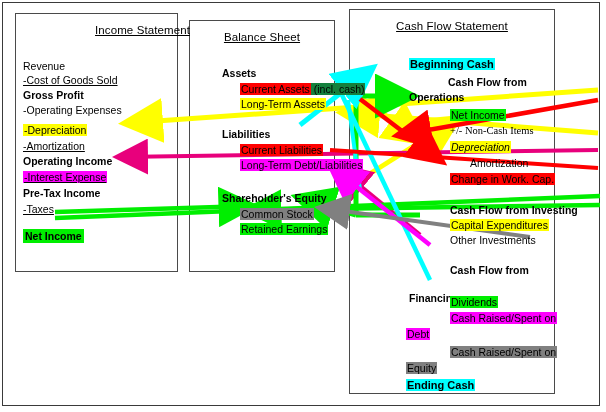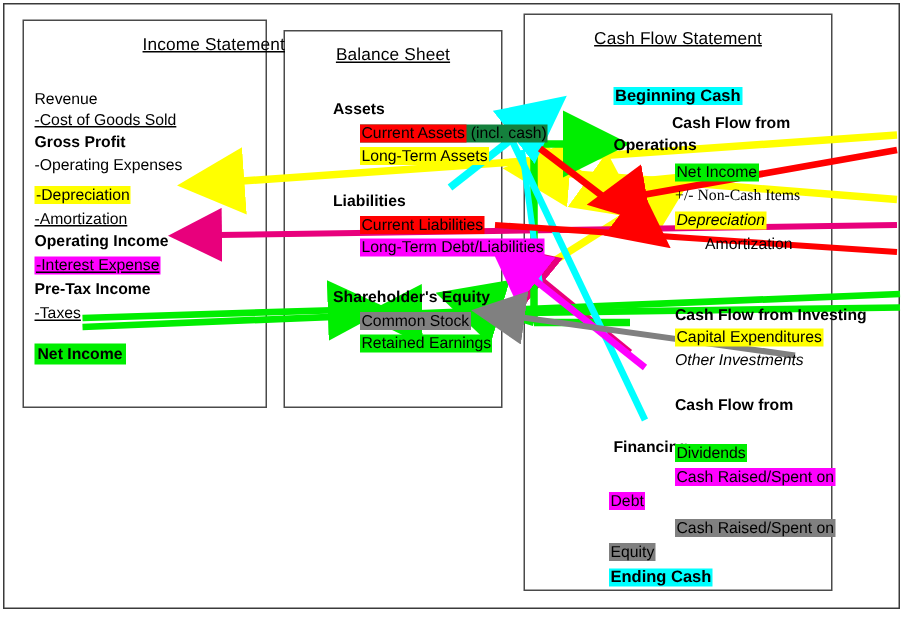--- a/index.html
+++ b/index.html
@@ -138,24 +138,25 @@
     <div class="ln hl gr" style="left:240px;top:208px;">Common Stock</div>
     <div class="ln hl g" style="left:240px;top:223px;">Retained Earnings</div>
 
     <div class="ln b hl c" style="left:409px;top:58px;font-size:11px;">Beginning Cash</div>
     <div class="ln b" style="left:448px;top:76px;">Cash Flow from</div>
     <div class="ln b" style="left:409px;top:91px;">Operations</div>
     <div class="ln hl g" style="left:450px;top:109px;">Net Income</div>
     <div class="ln" style="left:450px;top:125px;font-family:Liberation Serif, serif;">+/- Non-Cash Items</div>
     <div class="ln hl y" style="left:450px;top:141px;font-style:italic;">Depreciation</div>
     <div class="ln" style="left:470px;top:157px;">Amortization</div>
+    <div class="ln hl r" style="left:450px;top:173px;">Change in Work. Cap.</div>
 
     <div class="ln b" style="left:450px;top:204px;">Cash Flow from Investing</div>
     <div class="ln hl y" style="left:450px;top:219px;">Capital Expenditures</div>
-    <div class="ln" style="left:450px;top:234px;font-style:italic;">Other Investments</div>
+    <div class="ln" style="left:450px;top:234px;">Other Investments</div>
 
     <div class="ln b" style="left:450px;top:264px;">Cash Flow from</div>
     <div class="ln b" style="left:409px;top:292px;">Financing</div>
     <div class="ln hl g" style="left:450px;top:296px;">Dividends</div>
     <div class="ln hl m" style="left:450px;top:312px;">Cash Raised/Spent on</div>
     <div class="ln hl m" style="left:406px;top:328px;">Debt</div>
     <div class="ln hl gr" style="left:450px;top:346px;">Cash Raised/Spent on</div>
     <div class="ln hl gr" style="left:406px;top:362px;">Equity</div>
     <div class="ln b hl c" style="left:406px;top:379px;font-size:11px;">Ending Cash</div>
   </div>

